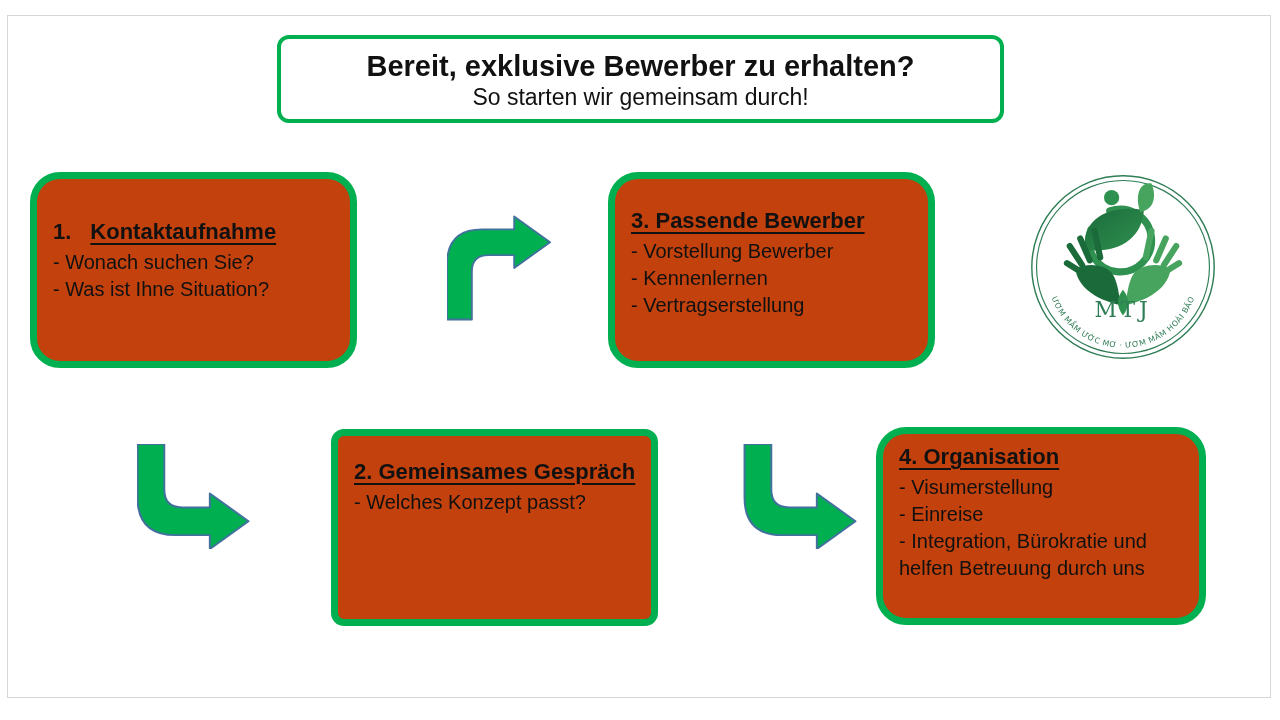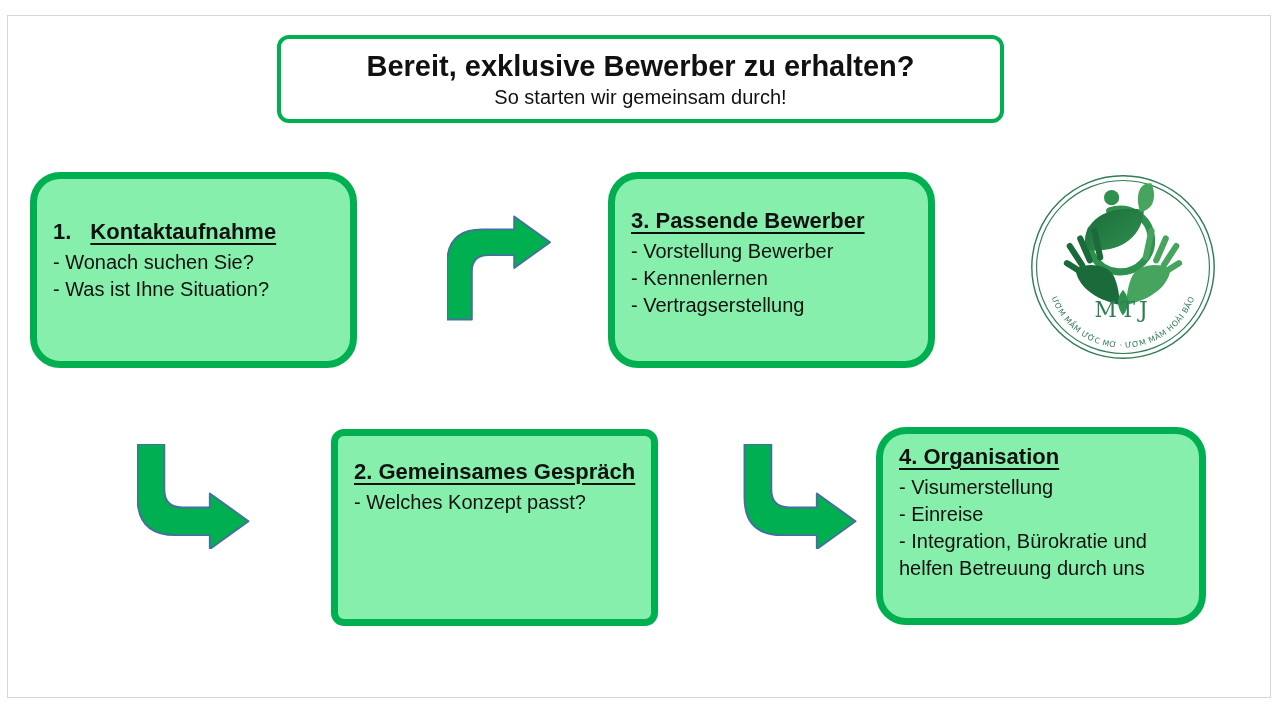--- a/index.html
+++ b/index.html
@@ -16,23 +16,23 @@
   html,body{width:1280px;height:720px;background:#fff;overflow:hidden;
     font-family:"Liberation Sans","DejaVu Sans",sans-serif;color:var(--ink);}
   .stage{position:relative;width:1280px;height:548px;background:#fff;}
   .frame{position:absolute;left:7px;top:15px;width:1264px;height:683px;
     border:1px solid var(--frameGray);background:#fff;}
   
   .title-box{position:absolute;left:277px;top:35px;width:727px;height:88px;
     border:4px solid var(--green);border-radius:12px;background:#fff;
     display:flex;flex-direction:column;align-items:center;justify-content:center;text-align:center;}
   .title-box .t{font-size:29px;font-weight:bold;line-height:36px;}
-  .title-box .s{font-size:20px;line-height:27px;}
+  .title-box .s{font-size:23px;line-height:27px;}
   
-  .step{position:absolute;border:7px solid var(--green);border-radius:30px;background:#86efac;
+  .step{position:absolute;border:7px solid var(--green);border-radius:30px;background:#c2410c;
     padding:38px 14px 10px 16px;}
   .step.b1{left:30px;top:172px;width:327px;height:196px;padding-top:38px;}
   .step.b3{left:608px;top:172px;width:327px;height:196px;padding-top:27px;}
   .step.b2{left:331px;top:429px;width:327px;height:197px;padding-top:21px;border-radius:13px;}
   .step.b4{left:876px;top:427px;width:330px;height:198px;padding-top:8px;}
   .hd-line{font-size:22px;font-weight:bold;line-height:29px;margin-bottom:3px;white-space:nowrap;}
   .hd-line .num{margin-right:19px;display:inline-block;}
   .hd-line .num:empty{display:none;}
   .hd-line .hd{text-decoration:underline;text-decoration-thickness:2px;text-underline-offset:4px;}
   .item{font-size:20px;line-height:27px;}

